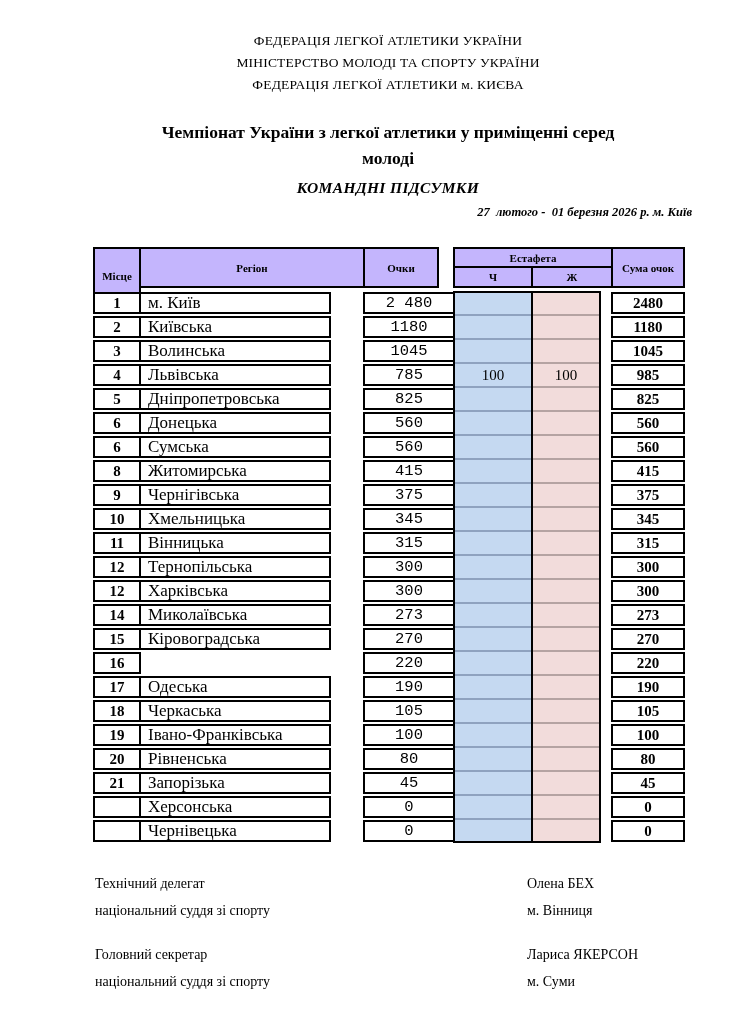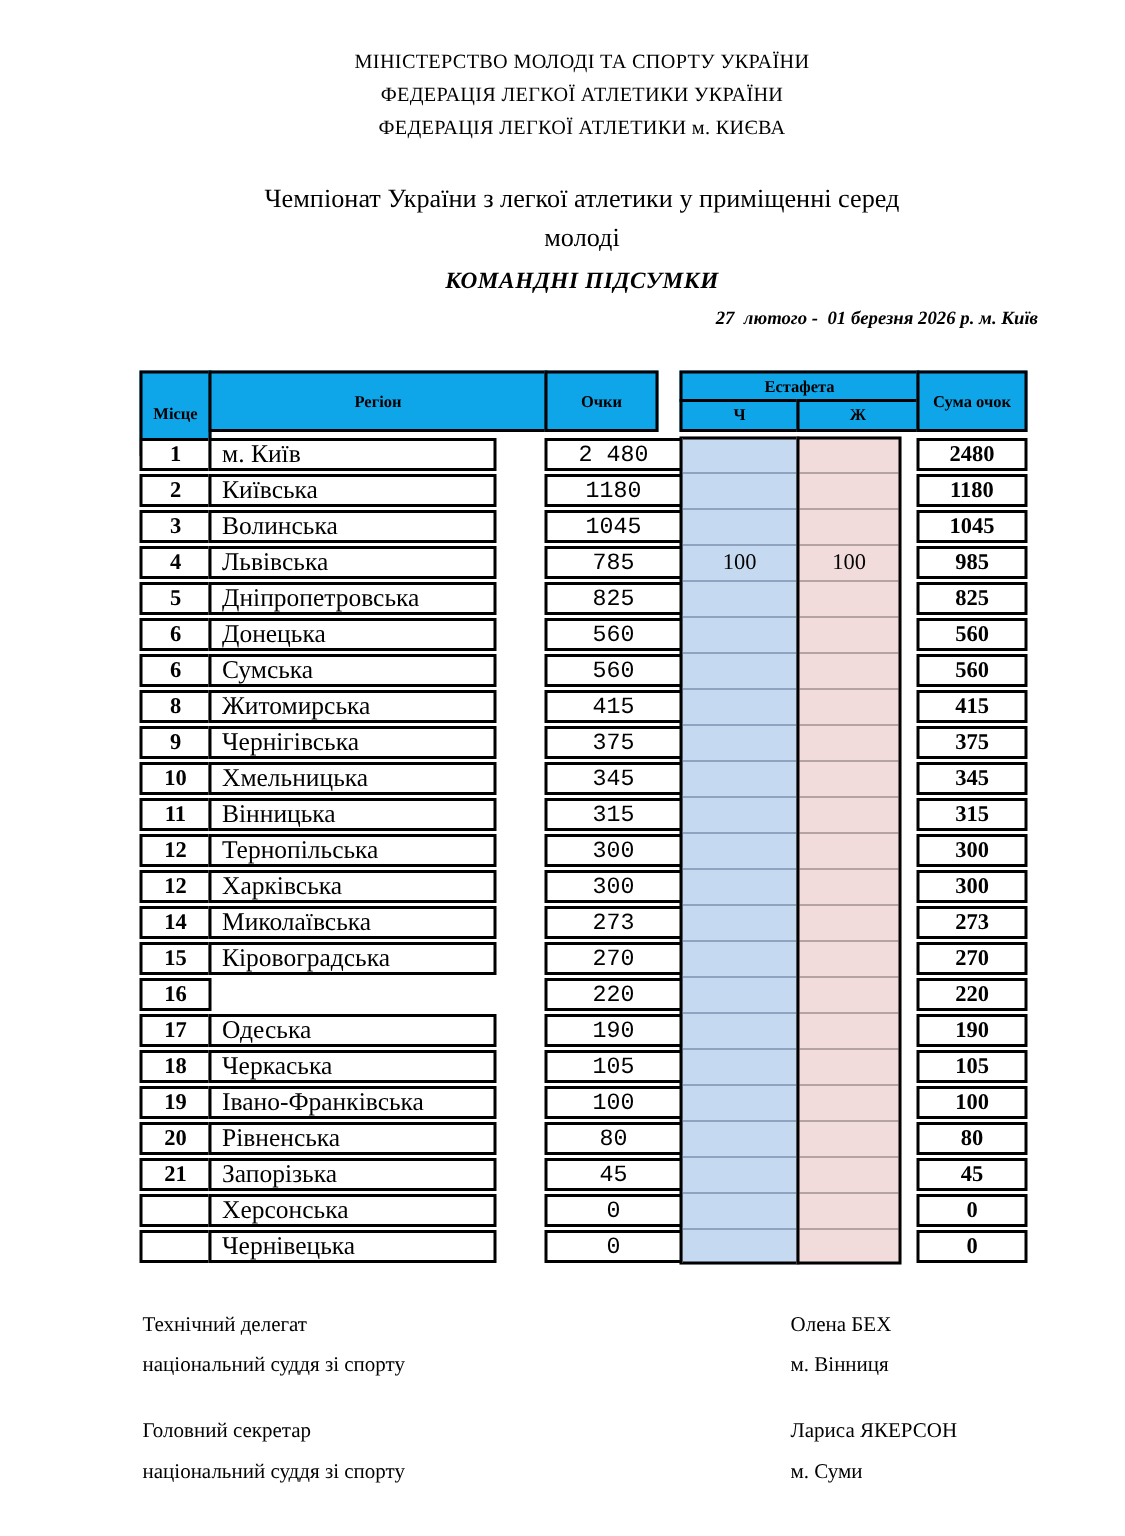--- a/index.html
+++ b/index.html
@@ -5,32 +5,32 @@
   html, body { margin:0; padding:0; }
   body {
     width:750px; height:1024px; background:#ffffff; color:#000;
     font-family:"Liberation Serif", serif; position:relative; overflow:hidden;
   }
   .page { position:absolute; inset:0; }
 
   
   .doc-head { position:absolute; top:30px; left:0; width:724px; padding-left:26px; text-align:center; }
   .org-line { font-size:13.5px; line-height:22px; letter-spacing:.2px; }
-  .doc-title { margin-top:23px; font-weight:normal; font-size:17.5px; line-height:26px; }
+  .doc-title { margin-top:23px; font-weight:bold; font-size:17.5px; line-height:26px; }
   .doc-subtitle { margin-top:8px; font-weight:bold; font-style:italic; font-size:15.5px; letter-spacing:.4px; }
   .date-line {
     position:absolute; top:205px; left:0; width:692px; padding-right:24px;
     text-align:right; font-weight:bold; font-style:italic; font-size:12.5px; white-space:pre;
   }
 
   
   .rtable { position:absolute; left:93px; top:247px; width:592px; height:596px; }
 
   .hb {
-    position:absolute; box-sizing:border-box; border:2px solid #000; background:#0ea5e9;
+    position:absolute; box-sizing:border-box; border:2px solid #000; background:#c4b5fd;
     display:flex; align-items:center; justify-content:center;
     font-weight:bold; font-size:11px;
   }
   .hb-place  { left:0;     top:0;    width:48px;  height:57px; }
   .hb-region { left:46px;  top:0;    width:226px; height:41px; }
   .hb-points { left:270px; top:0;    width:76px;  height:41px; }
   .hb-relay  { left:360px; top:0;    width:160px; height:21px; }
   .hb-relay-m{ left:360px; top:19px; width:80px;  height:22px; }
   .hb-relay-f{ left:438px; top:19px; width:82px;  height:22px; }
   .hb-total  { left:518px; top:0;    width:74px;  height:41px; }
@@ -72,22 +72,22 @@
   .sig-1 { top:870px; }
   .sig-2 { top:941px; }
   .sig-right { position:absolute; left:432px; top:0; }
 </style>
 </head>
 <body>
 
 <div class="page">
 
   <div class="doc-head">
+    <div class="org-line">ФЕДЕРАЦІЯ ЛЕГКОЇ АТЛЕТИКИ УКРАЇНИ</div>
     <div class="org-line">МІНІСТЕРСТВО МОЛОДІ ТА СПОРТУ УКРАЇНИ</div>
-    <div class="org-line">ФЕДЕРАЦІЯ ЛЕГКОЇ АТЛЕТИКИ УКРАЇНИ</div>
     <div class="org-line">ФЕДЕРАЦІЯ ЛЕГКОЇ АТЛЕТИКИ м. КИЄВА</div>
     <div class="doc-title">
       <span>Чемпіонат України з легкої атлетики у приміщенні серед</span><br>
       <span>молоді</span>
     </div>
     <div class="doc-subtitle">КОМАНДНІ ПІДСУМКИ</div>
   </div>
 
   <div class="date-line">27  лютого -  01 березня 2026 р. м. Київ</div>
 

